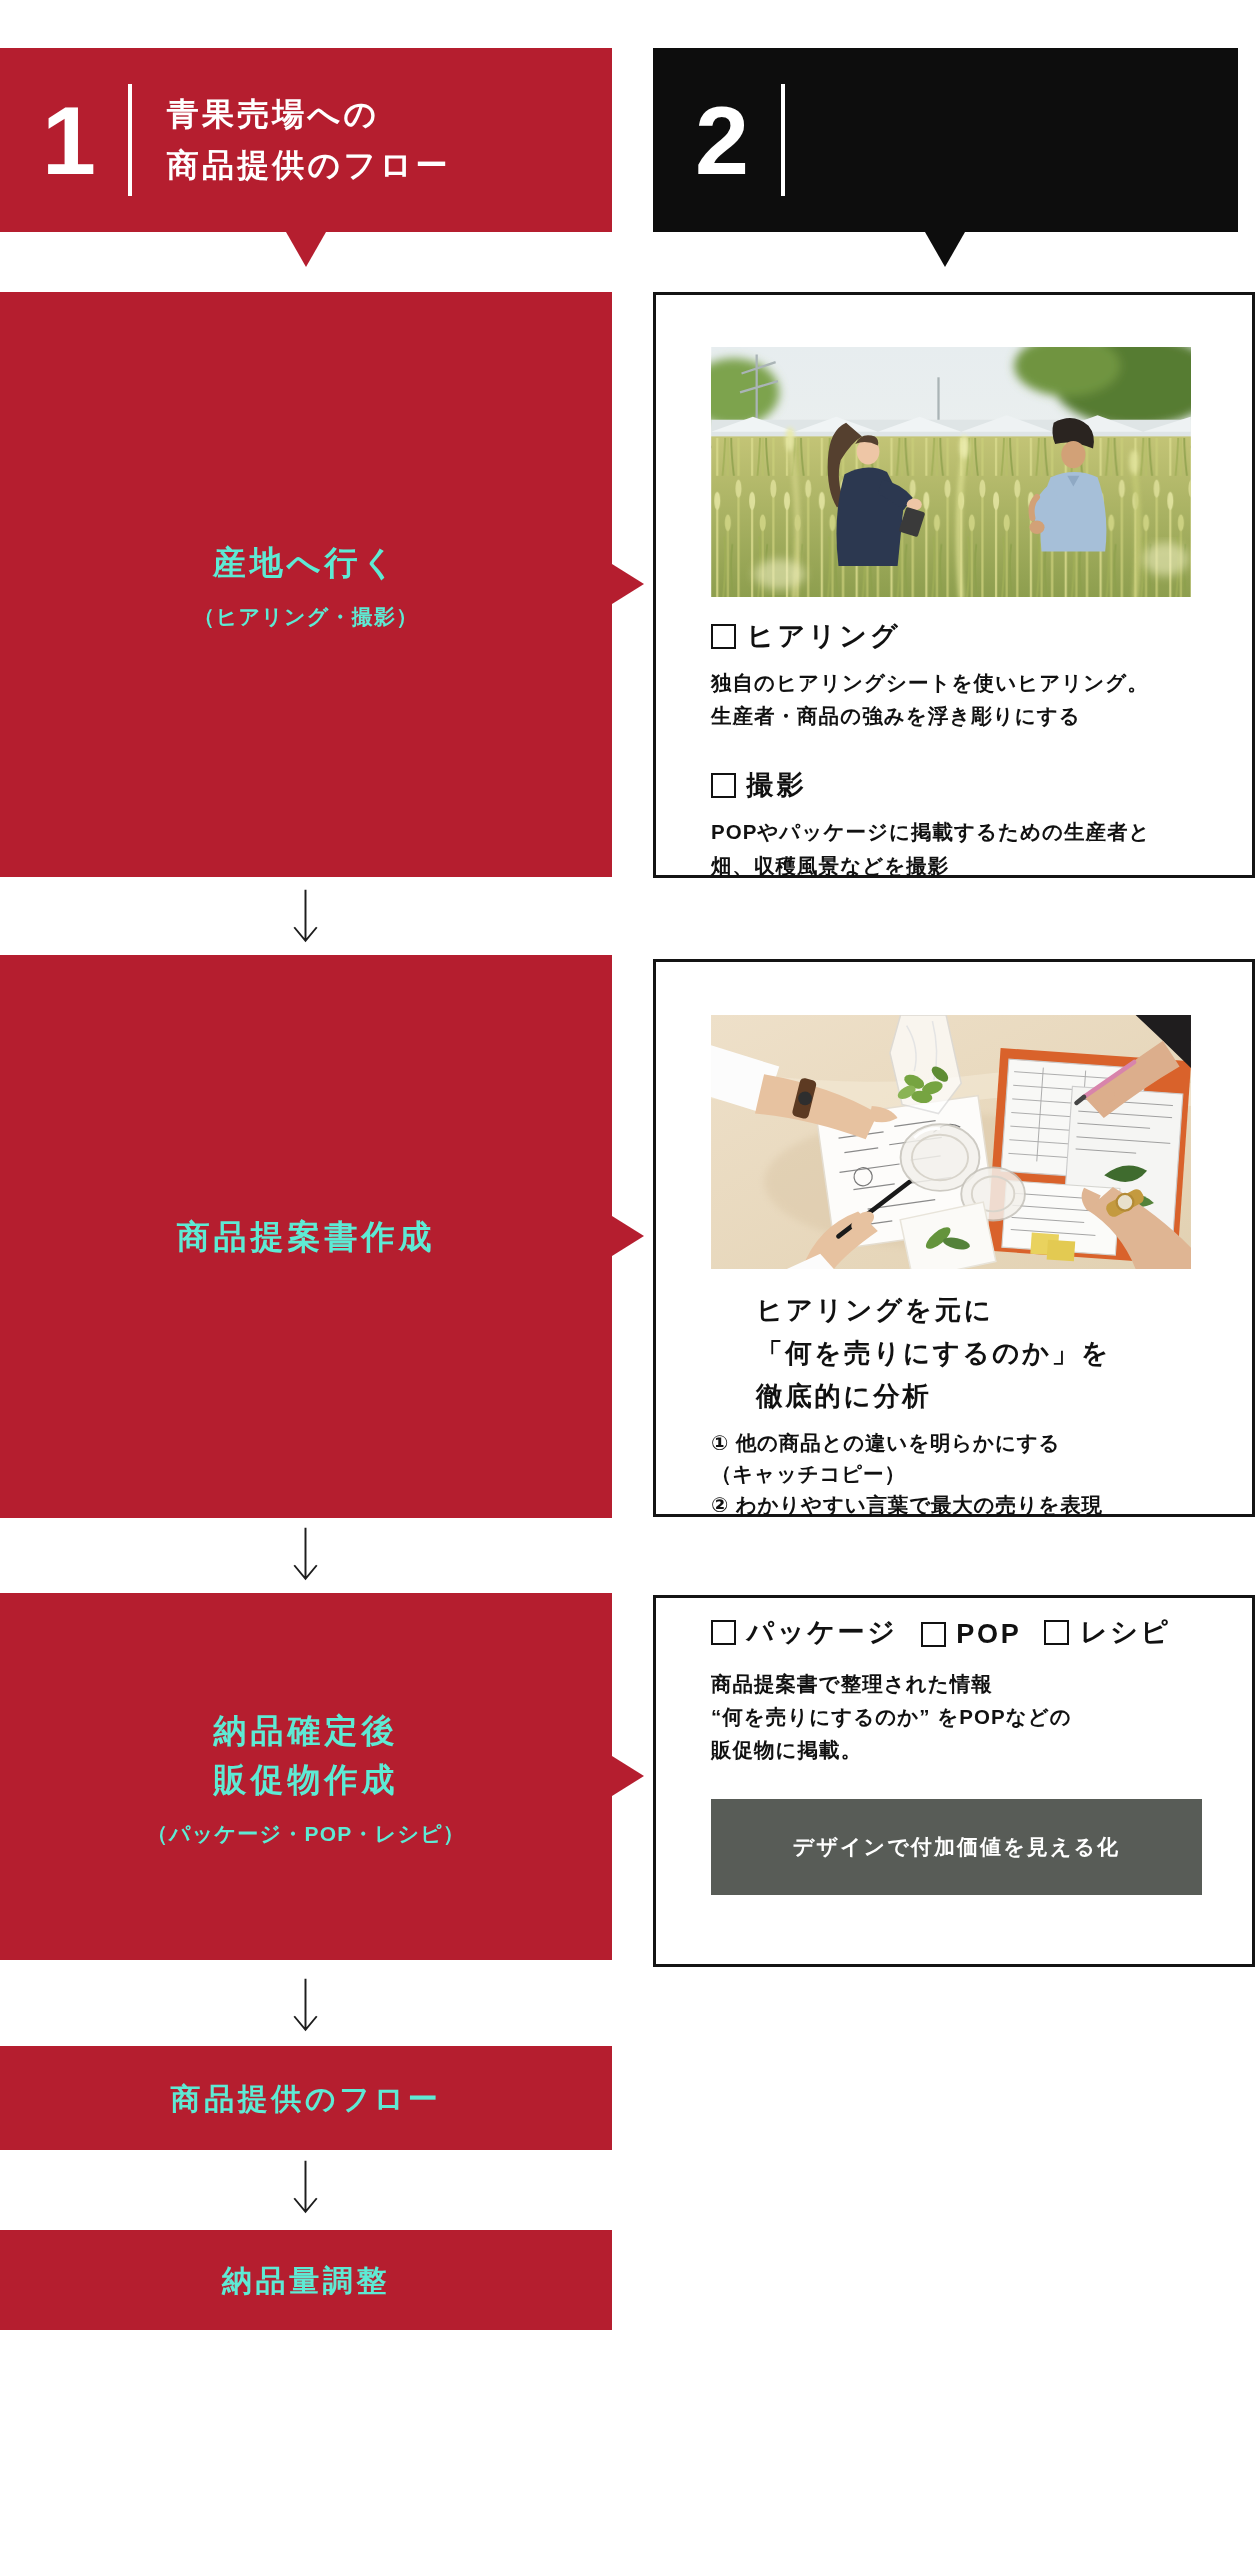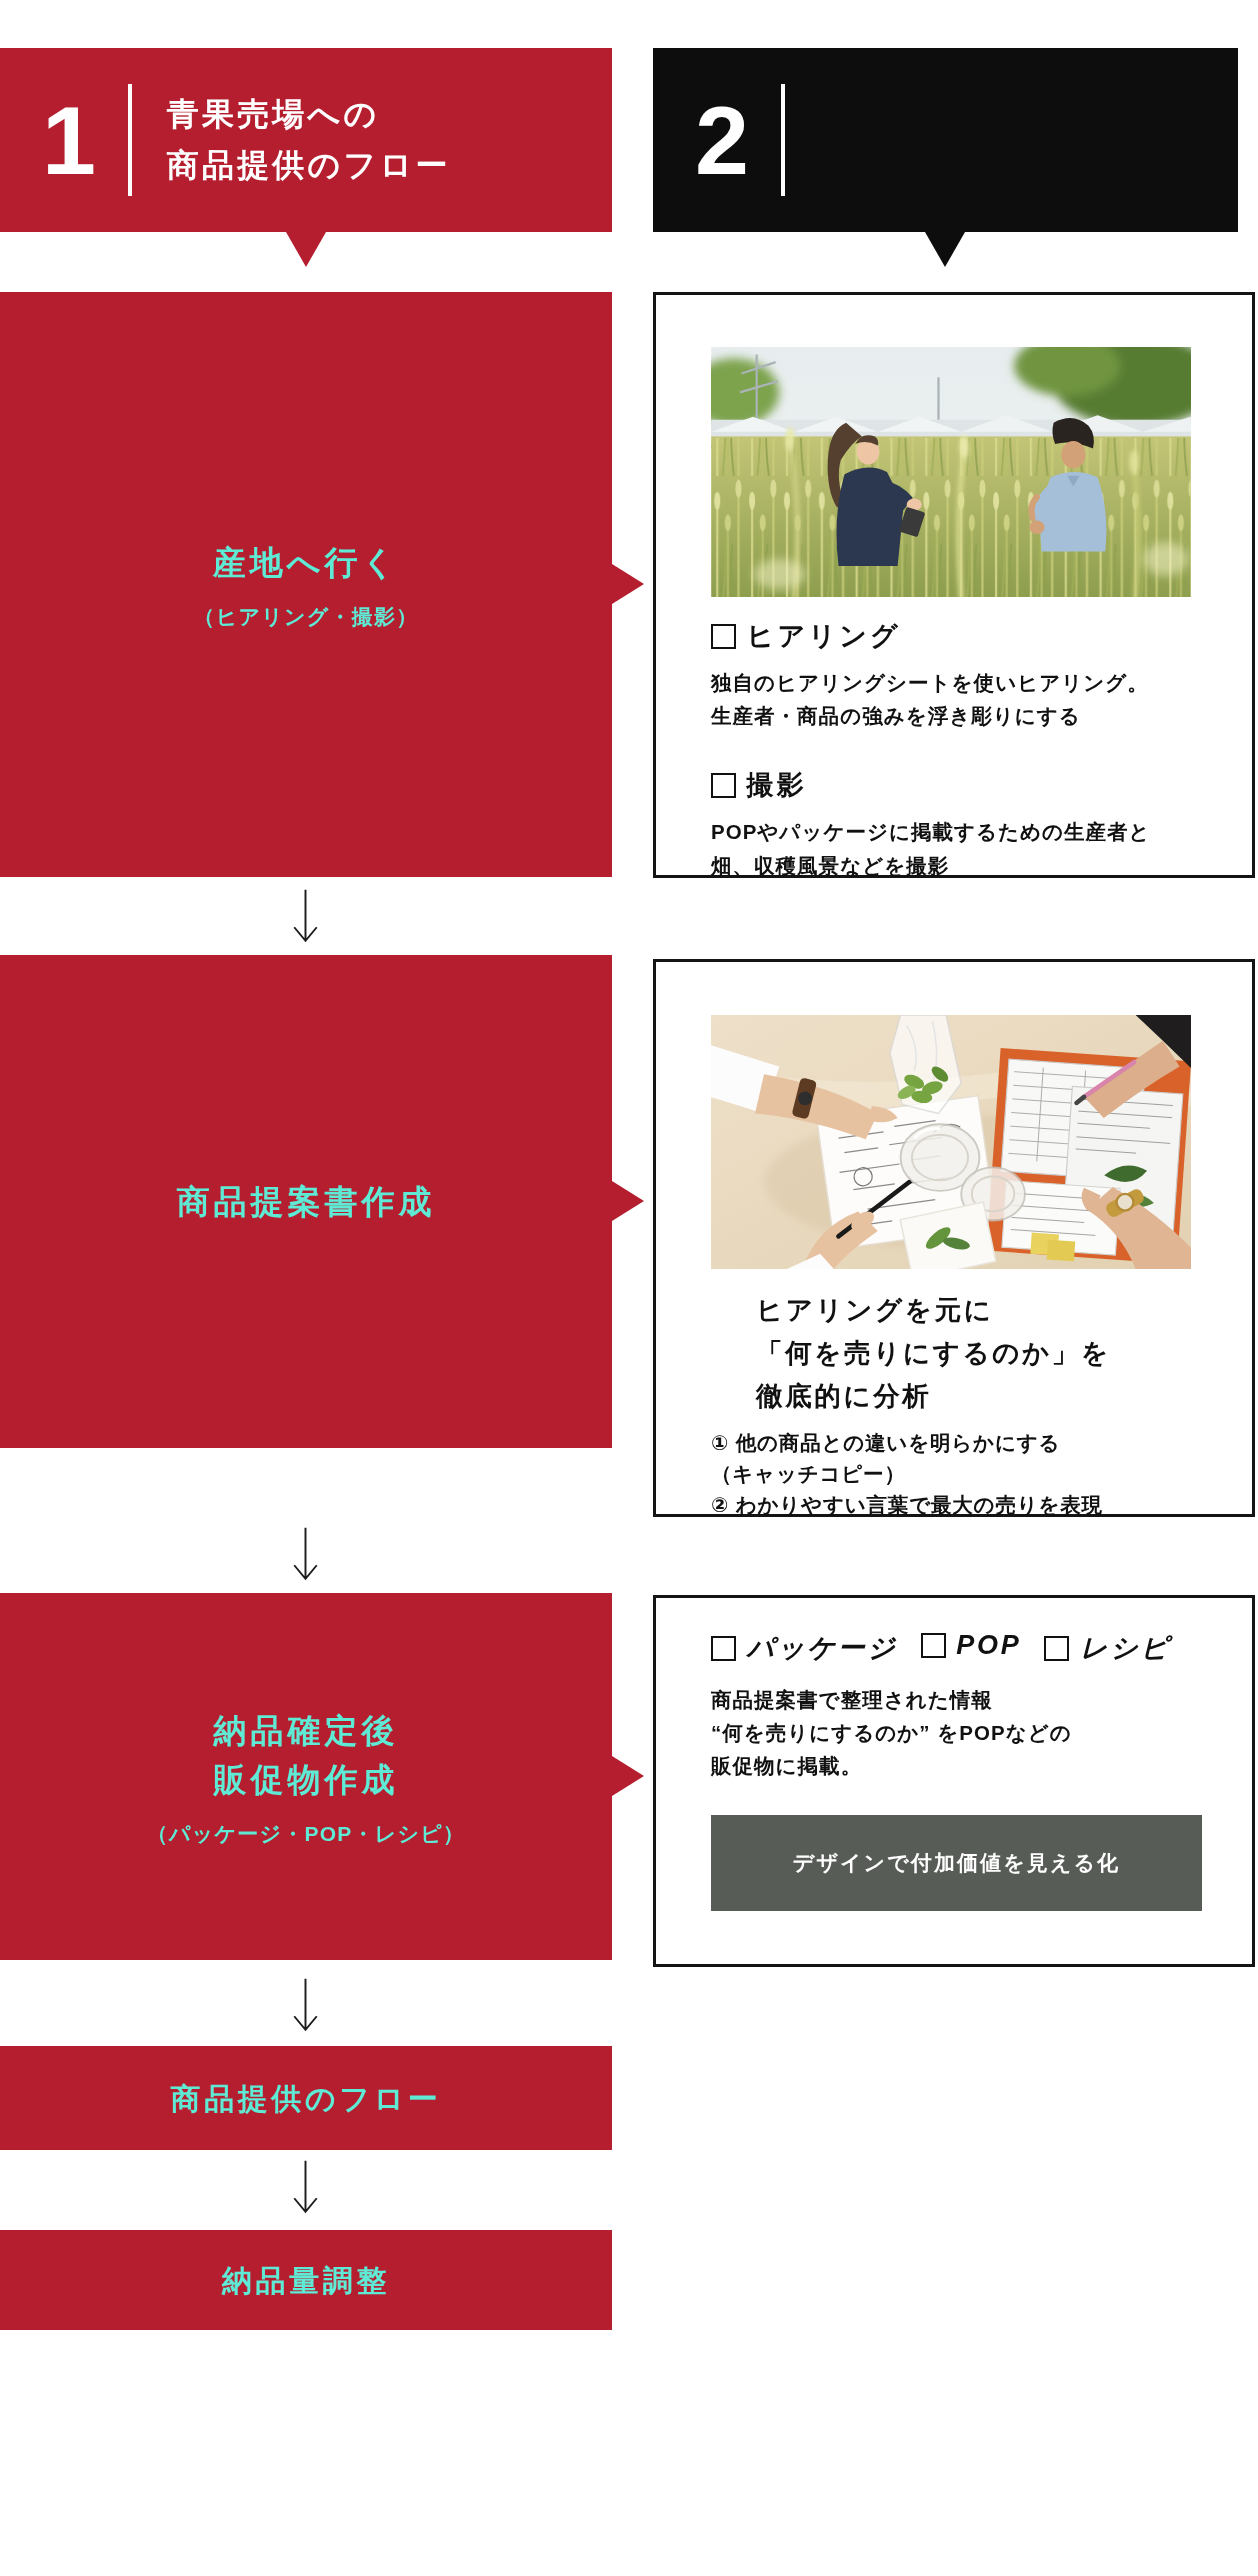--- a/index.html
+++ b/index.html
@@ -50,21 +50,21 @@
   }
   .photo{ display:block; margin-top:52px; width:480px; height:250px; }
   .chk-head{ display:flex; align-items:center; margin-top:21px; font-size:27px; letter-spacing:0.12em; }
   .chk-box{ width:21px; height:21px; border:2.3px solid #111; margin-right:10.6px; flex:none; background:#fff; }
   .body-text{ margin-top:12px; font-size:20.5px; line-height:1.62; letter-spacing:0.05em; }
   .body-text span{ display:block; }
   .card-heading{ margin-top:19.7px; font-size:26.5px; line-height:1.62; letter-spacing:0.1em; }
   .card-heading span{ display:block;margin-left:45px; }
   .card2-body{ margin-top:10.6px; font-size:20.5px; line-height:1.5; letter-spacing:0.04em; }
   .card2-body span{ display:block; }
-  .chk-row{ display:flex; align-items:flex-start; margin-top:32px; gap:23px;font-style:italic; }
+  .chk-row{ display:flex; align-items:flex-end; margin-top:16px; gap:23px; }
   .chk-row .chk-item{ display:flex; align-items:center; font-size:27px; letter-spacing:0.1em; }
   .gray-btn{
     margin-top:33px; width:491px; height:96px; background:var(--gray); color:#fff;
     display:flex; align-items:center; justify-content:center;
     font-size:21px; letter-spacing:0.1em;
   }
 </style>
 </head>
 <body>
 
@@ -89,21 +89,21 @@
   <div class="step" style="top:292px;height:585px;">
     <div class="step-title">産地へ行く</div>
     <div class="step-sub">（ヒアリング・撮影）</div>
     <span class="right-tri"></span>
   </div>
 
   <svg class="down-arrow" style="top:888px;" width="33" height="56" viewBox="0 0 44 74">
     <path d="M22 2 V68 M7 52 L22 70 L37 52" stroke="#1d1d1d" stroke-width="2.6" fill="none"></path>
   </svg>
 
-  <div class="step" style="top:955px;height:493px;">
+  <div class="step" style="top:955px;height:563px;">
     <div class="step-title">商品提案書作成</div>
     <span class="right-tri"></span>
   </div>
 
   <svg class="down-arrow" style="top:1526px;" width="33" height="56" viewBox="0 0 44 74">
     <path d="M22 2 V68 M7 52 L22 70 L37 52" stroke="#1d1d1d" stroke-width="2.6" fill="none"></path>
   </svg>
 
   <div class="step" style="top:1593px;height:367px;">
     <div class="step-title">

